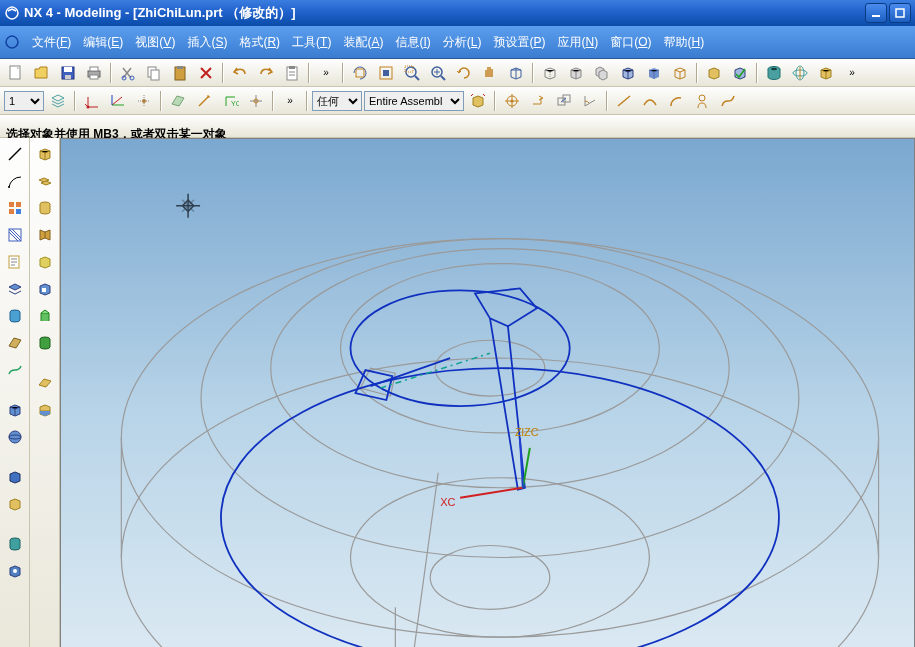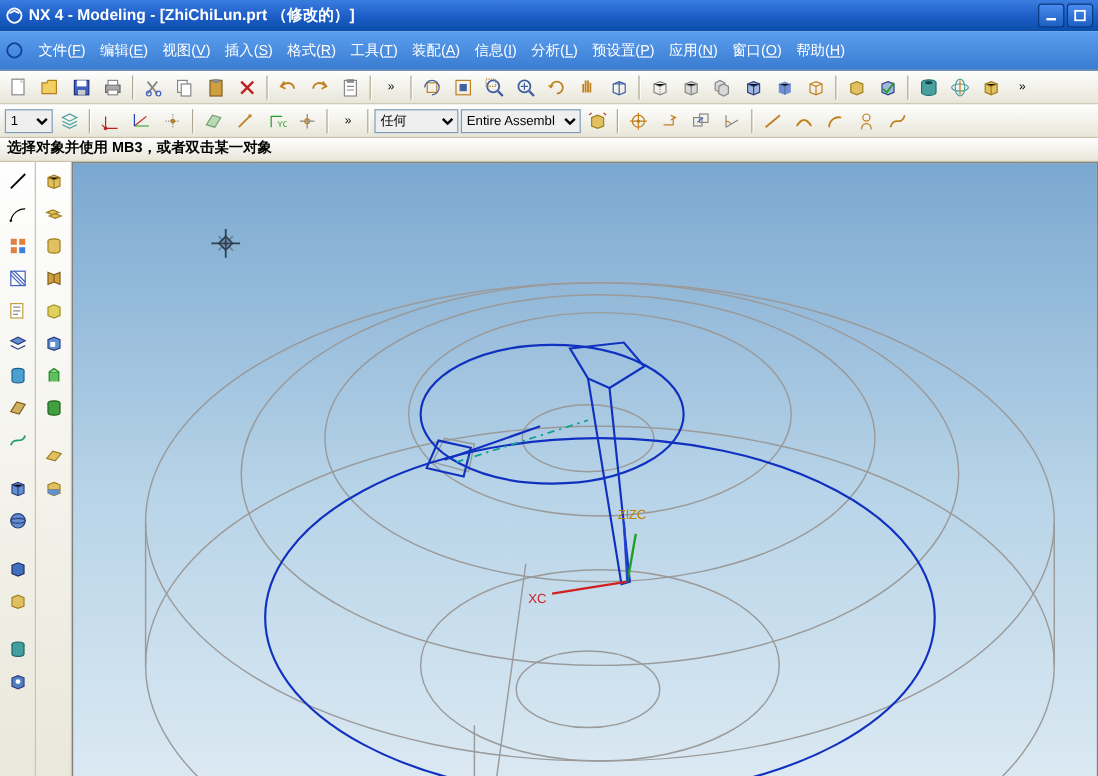--- a/index.html
+++ b/index.html
@@ -10,21 +10,21 @@
 .titlebar .win-btns { display: flex; gap: 2px; }
 .win-btn { width: 22px; height: 20px; background: linear-gradient(to bottom, #4a8bef, #1c5fc0); border: 1px solid #0a3a80; border-radius: 3px; display: flex; align-items: center; justify-content: center; color: white; font-weight: bold; font-size: 11px; cursor: pointer; }
 .menubar { height: 22px; background: linear-gradient(to bottom, #5b9dee, #3a7cd0); display: flex; align-items: center; padding: 16px 4px; border-bottom: 1px solid #2a5a9a; }
 .menubar .app-icon2 { width: 16px; height: 16px; margin-right: 6px; }
 .menu-item { padding: 2px 6px; color: white; cursor: pointer; white-space: nowrap; }
 .menu-item u { text-decoration: underline; }
 .toolbar-row { height: 28px; background: linear-gradient(to bottom, #fefefe, #e8e6d8); border-bottom: 1px solid #c8c4b0; display: flex; align-items: center; padding: 0 4px; gap: 2px; }
 .tb-btn { width: 24px; height: 24px; display: flex; align-items: center; justify-content: center; border: 1px solid transparent; border-radius: 2px; cursor: pointer; }
 .tb-sep { width: 2px; height: 20px; border-left: 1px solid #b0a890; border-right: 1px solid #fff; margin: 0 2px; }
 .tb-select { height: 20px; font-size: 11px; border: 1px solid #7f9db9; }
-.status-hint { height: 20px; background: linear-gradient(to bottom, #fefefe, #e8e6d8); border-bottom: 1px solid #c8c4b0; padding: 0 6px; font-weight: bold; color: #000; }
+.status-hint { height: 20px; background: linear-gradient(to bottom, #fefefe, #e8e6d8); border-bottom: 1px solid #c8c4b0; padding: 11px 6px; font-weight: bold; color: #000; }
 .main-area { display: flex; height: 551px; }
 .left-toolbar { width: 30px; background: linear-gradient(to bottom, #fefefe, #e8e6d8); border-right: 1px solid #c8c4b0; display: flex; flex-direction: column; align-items: center; padding-top: 4px; gap: 3px; }
 .left-toolbar2 { width: 30px; background: linear-gradient(to bottom, #fefefe, #e8e6d8); border-right: 1px solid #c8c4b0; display: flex; flex-direction: column; align-items: center; padding-top: 4px; gap: 3px; }
 .lt-btn { width: 24px; height: 24px; display: flex; align-items: center; justify-content: center; border: 1px solid transparent; border-radius: 2px; cursor: pointer; }
 .viewport { flex: 1; background: linear-gradient(to bottom, #7ba8d0 0%, #b8d4e8 50%, #e0ecf4 100%); position: relative; border: 1px solid #808080; }
 .viewport svg { width: 100%; height: 100%; }
 
 .ico { width: 18px; height: 18px; display: inline-block; }
 </style>
 </head>
@@ -311,21 +311,21 @@
       <svg class="ico">
         <path d="M3 9 L15 9 M9 3 L9 15" stroke="#888"></path>
         <circle cx="9" cy="9" r="2" fill="none" stroke="#c08020"></circle>
       </svg>
     </div>
   <div class="tb-sep"></div>
   <div class="tb-btn">
       <span style="font-size:10px">»</span>
     </div>
   <div class="tb-sep"></div>
-  <select class="tb-select" style="width:70px"><option>任何</option></select>
+  <select class="tb-select" style="width:50px"><option>任何</option></select>
   <select class="tb-select" style="width:100px"><option>Entire Assembl</option></select>
   <div class="tb-btn">
       <svg class="ico">
         <path d="M4 6 L9 4 L14 6 L14 13 L9 15 L4 13 Z" fill="#e0c060" stroke="#a08020"></path>
         <path d="M2 4 L4 2 M14 2 L16 4" stroke="#c02020"></path>
       </svg>
     </div>
   <div class="tb-sep"></div>
   <div class="tb-btn">
       <svg class="ico">

